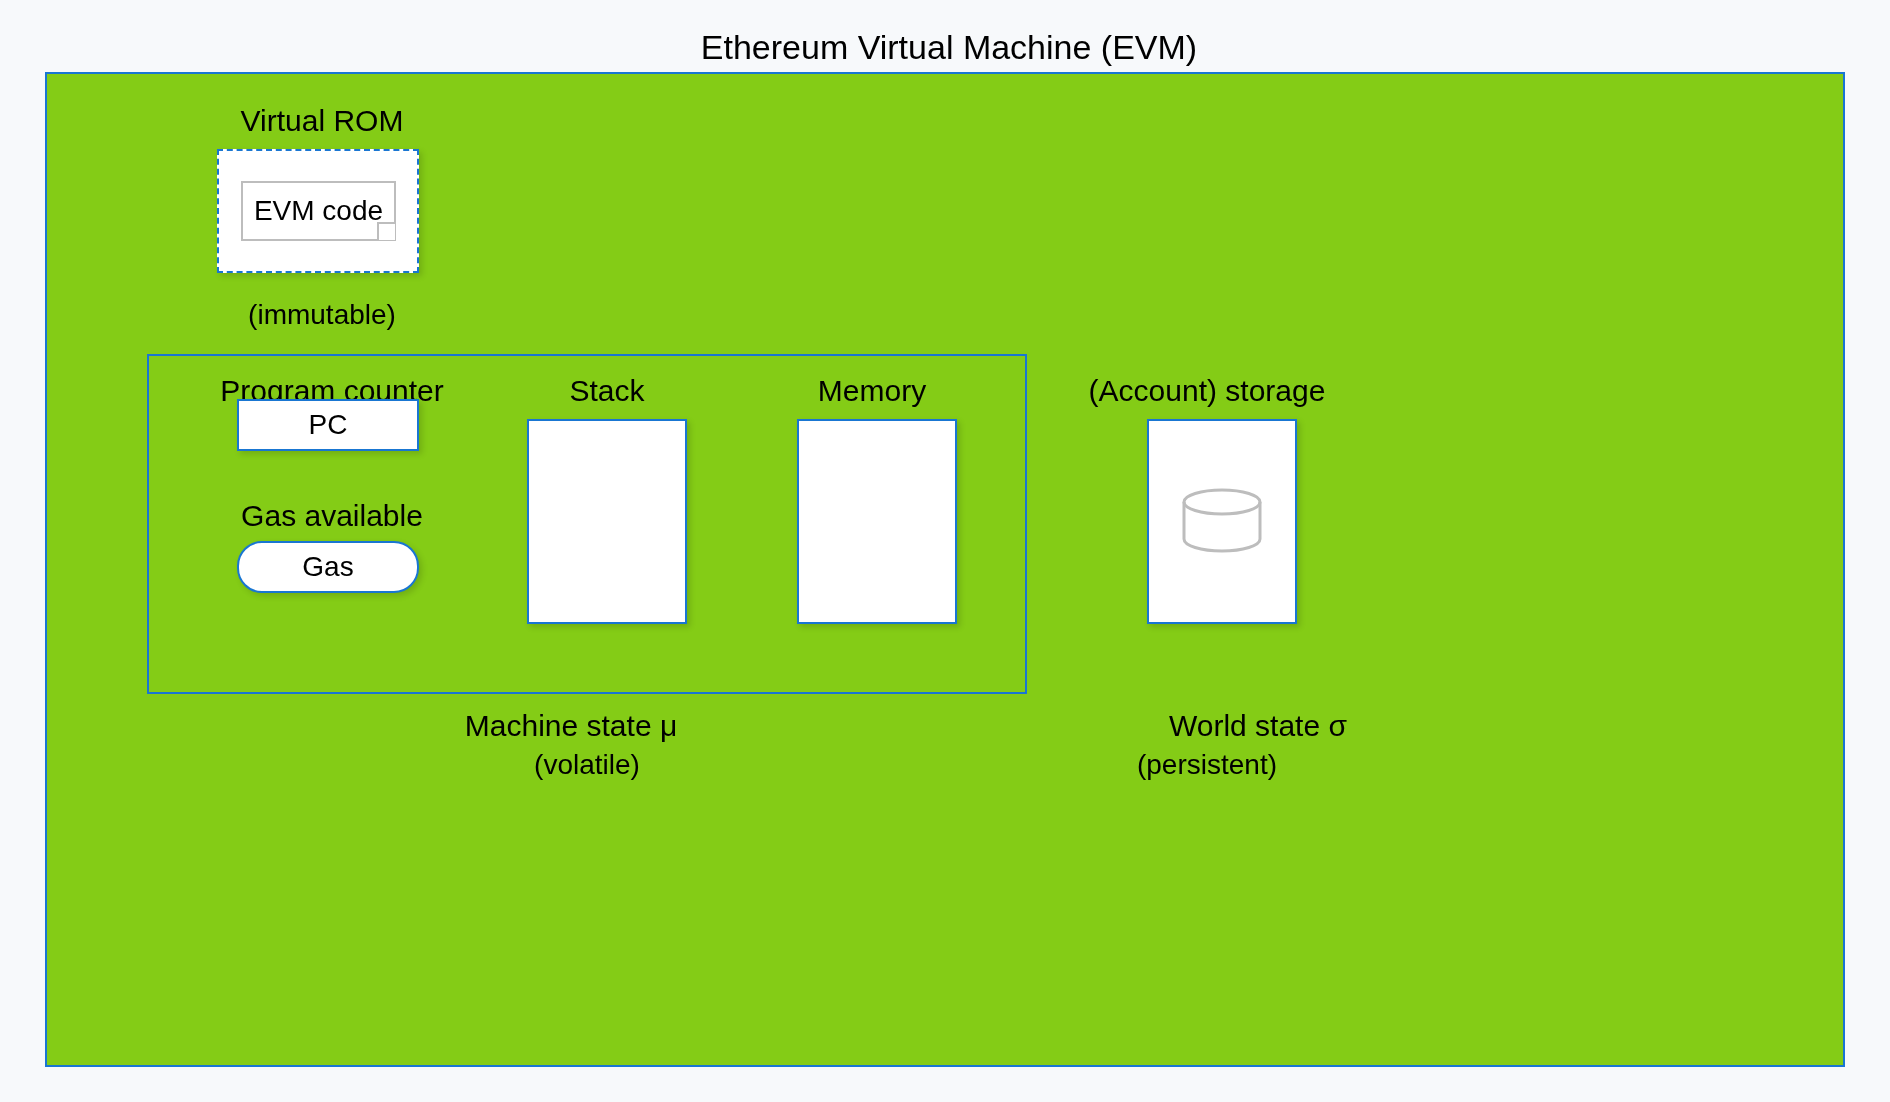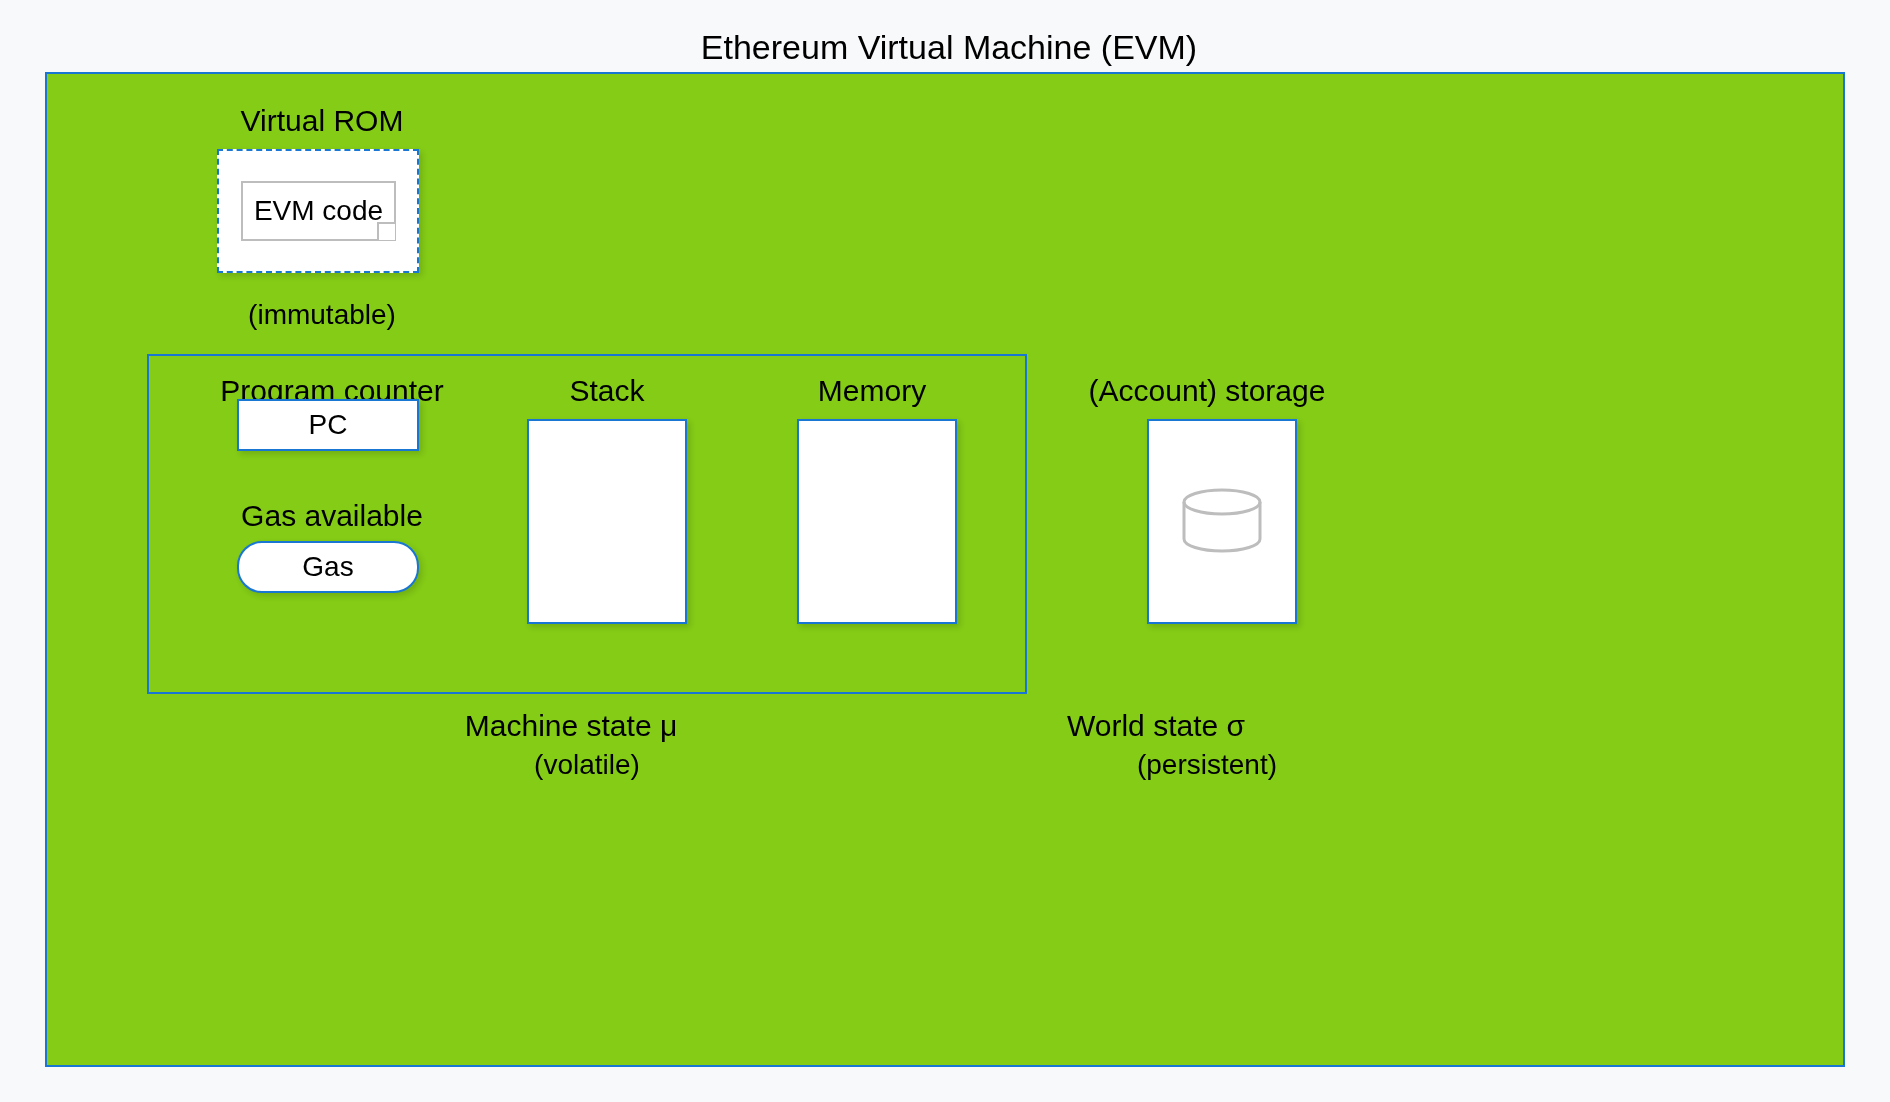--- a/index.html
+++ b/index.html
@@ -109,21 +109,21 @@
   }
   .pc-box { position: absolute; left: 190px; top: 325px; width: 182px; height: 52px; }
   .gas-label { position: absolute; left: 150px; top: 425px; width: 270px; font-size: 30px; text-align: center; }
   .gas-box { position: absolute; left: 190px; top: 467px; width: 182px; height: 52px; border-radius: 25px; }
   .stack-box { position: absolute; left: 480px; top: 345px; width: 160px; height: 205px; }
   .memory-box { position: absolute; left: 750px; top: 345px; width: 160px; height: 205px; }
   .storage-box { position: absolute; left: 1100px; top: 345px; width: 150px; height: 205px; }
 
   .ms-label { position: absolute; left: 84px; top: 635px; width: 880px; text-align: center; font-size: 30px; }
   .ms-note { position: absolute; left: 100px; top: 675px; width: 880px; text-align: center; font-size: 28px; }
-  .ws-label { position: absolute; left: 1020px; top: 635px; width: 280px; text-align: left; font-size: 30px; }
+  .ws-label { position: absolute; left: 1020px; top: 635px; width: 280px; text-align: right; font-size: 30px; }
   .ws-note { position: absolute; left: 1020px; top: 675px; width: 280px; text-align: center; font-size: 28px; }
 </style>
 </head>
 <body>
 
 <div class="title">Ethereum Virtual Machine (EVM)</div>
 
 <div class="outer">
 
   <div class="vrom-label">Virtual ROM</div>

